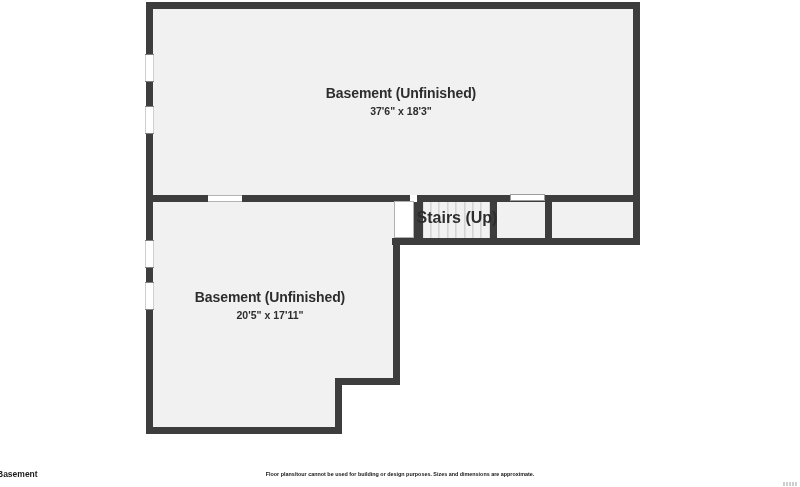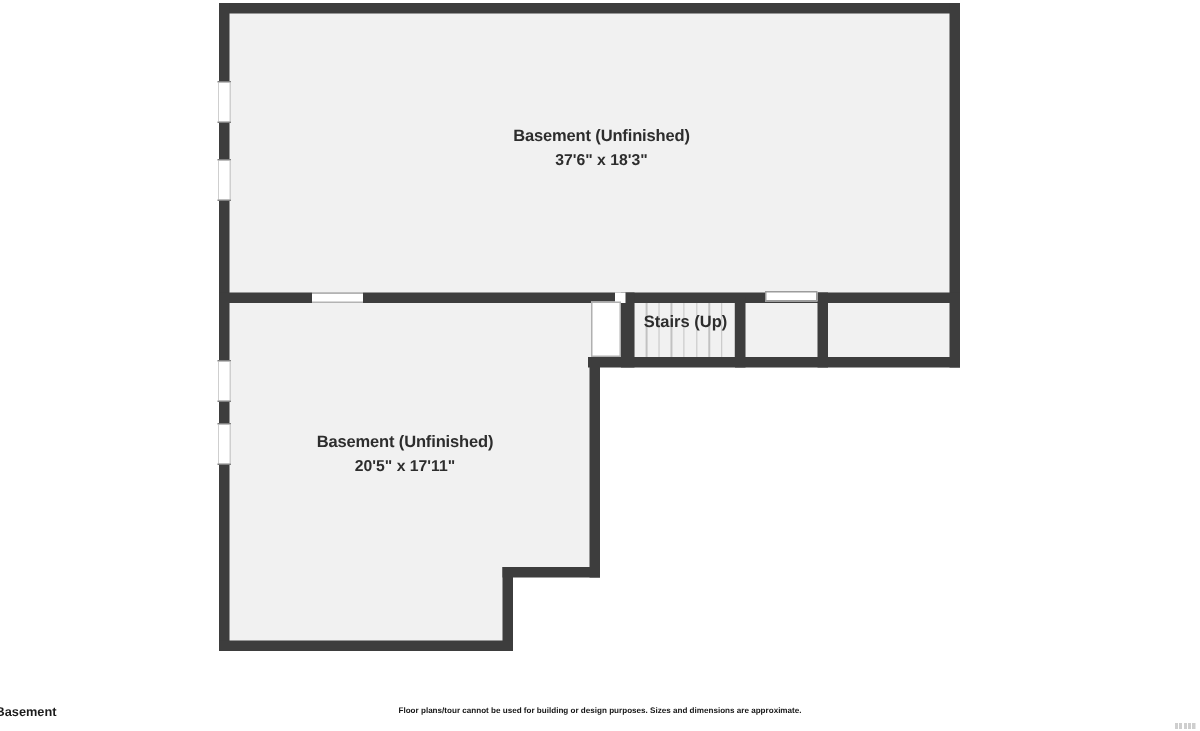--- a/index.html
+++ b/index.html
@@ -32,23 +32,23 @@
   }
   
   .treads{
     background-color:#f1f1f1;
     background-image:repeating-linear-gradient(to right,#c2c2c2 0 1px,transparent 1px 8.4px);
     background-position:7.4px 0;
     z-index:2;
   }
   
   .room-label{z-index:8;text-align:center;color:#2d2d2d;font-weight:700;line-height:1.25;}
-  .room-name{font-size:11px;letter-spacing:-0.1px;}
+  .room-name{font-size:14px;letter-spacing:-0.1px;}
   .room-dims{font-size:10.5px;margin-top:2px;}
-  .stairs-label{z-index:8;text-align:center;color:#2d2d2d;font-weight:700;font-size:11px;}
+  .stairs-label{z-index:8;text-align:center;color:#2d2d2d;font-weight:700;font-size:16px;}
   
   .floor-label{z-index:9;color:#1c1c1c;font-weight:700;font-size:8.5px;}
   .disclaimer{z-index:9;left:0;right:0;text-align:center;color:#161616;font-weight:700;font-size:5.4px;letter-spacing:0;}
   .watermark{
     z-index:9;
     background:repeating-linear-gradient(to right,#c6c6c6 0 2px,#ffffff 2px 3px);
     opacity:.85;
   }
 </style>
 </head>

